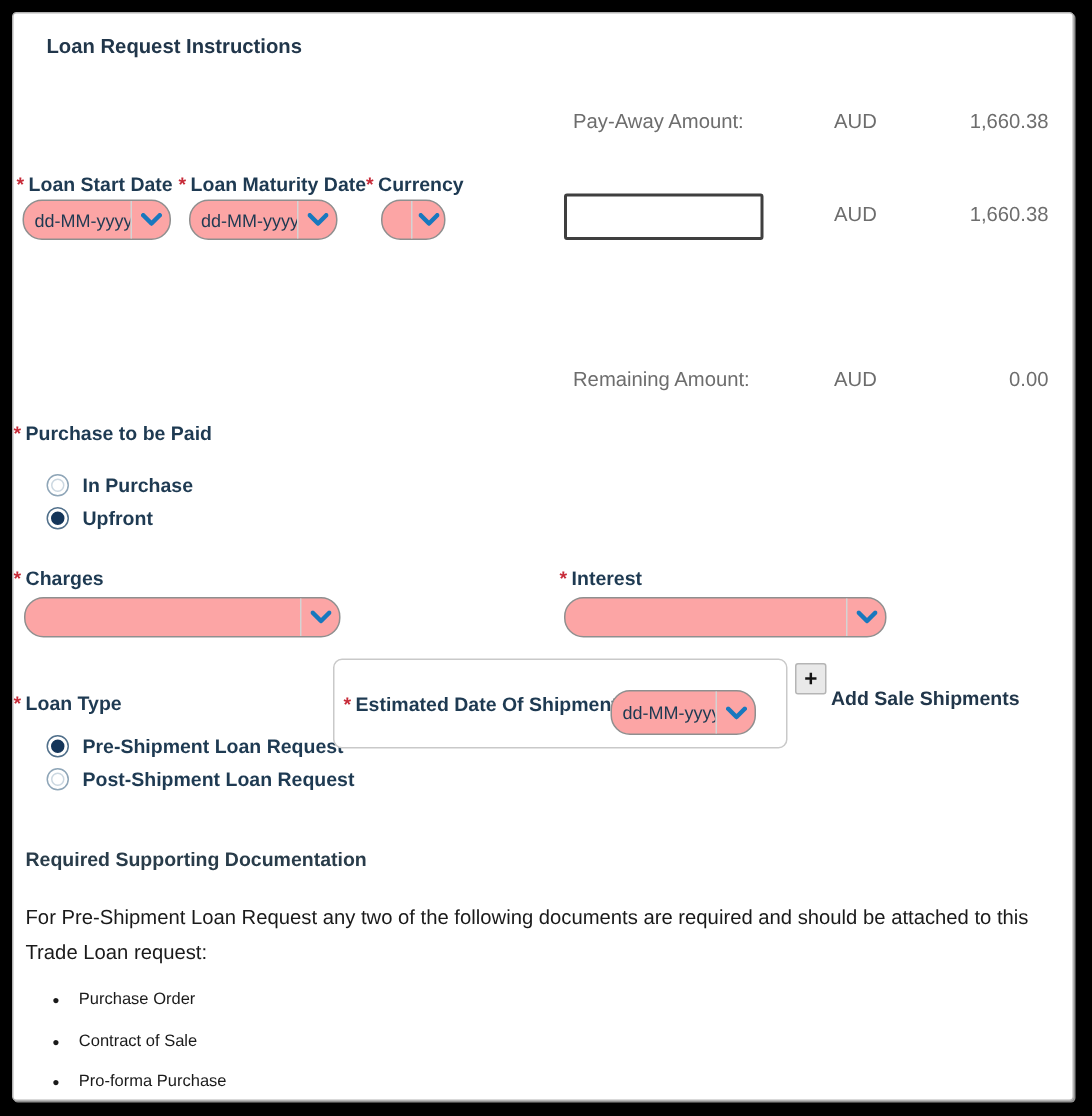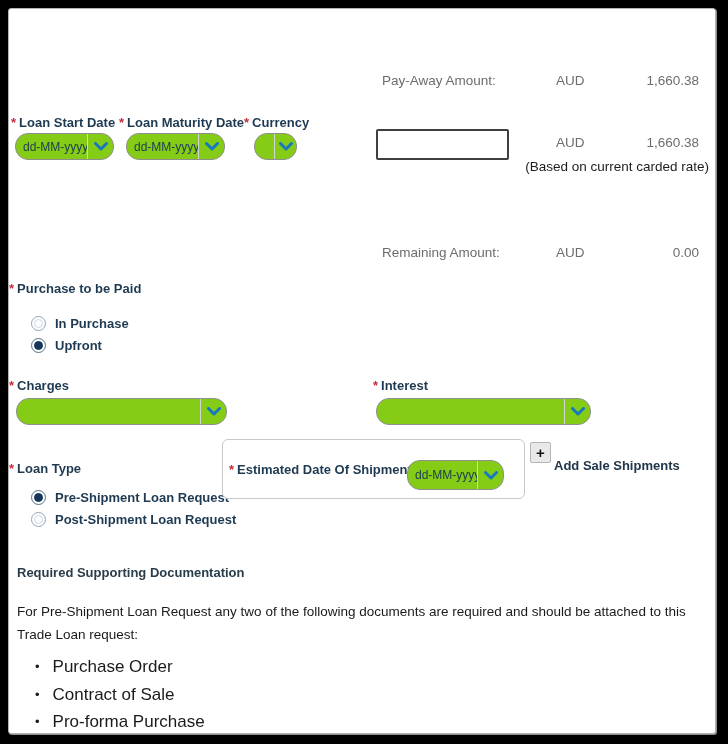--- a/index.html
+++ b/index.html
@@ -6,21 +6,21 @@
   body{width:728px;height:744px;position:relative;font-family:"Liberation Sans",sans-serif;-webkit-font-smoothing:antialiased;}
   .panel{position:absolute;left:8px;top:8px;width:706px;height:724px;background:#fff;
          border:1px solid #b3b3b3;border-radius:3px;box-shadow:1px 1px 0 #8f8f8f;overflow:hidden;}
   .abs{position:absolute;}
   .title{font-size:13.5px;font-weight:bold;color:#21364a;}
   .gray{font-size:13.5px;color:#6d6d6d;}
   .dark{font-size:13.5px;color:#1c1c1c;}
   .flabel{font-size:13px;font-weight:bold;color:#1e3a52;white-space:nowrap;}
   .flabel-black{font-size:13px;font-weight:bold;color:#141414;white-space:nowrap;}
   .req{color:#c72a38;font-weight:bold;margin-right:3px;font-size:13px;}
-  .select{position:absolute;height:27px;background:#84cc16;border:1px solid #8f8f8f;border-radius:13px;
+  .select{position:absolute;height:27px;background:#fca5a5;border:1px solid #8f8f8f;border-radius:13px;
           display:flex;align-items:stretch;box-sizing:border-box;cursor:pointer;}
   .sel-val{flex:1;display:flex;align-items:center;padding-left:7px;font-size:12px;color:#1e3a52;overflow:hidden;white-space:nowrap;}
   .chev{width:25px;border-left:1px solid #d4d4d4;display:flex;align-items:center;justify-content:center;flex:none;}
   .chev.narrow{width:21px;}
   .text-input{position:absolute;background:#fff;border:2px solid #3f3f3f;border-radius:2px;box-sizing:border-box;
               font-size:13px;color:#1c1c1c;padding:0 6px;outline:none;font-family:"Liberation Sans",sans-serif;}
   .radio-row{position:absolute;display:flex;align-items:center;gap:9px;cursor:pointer;}
   .radio{width:13px;height:13px;border-radius:50%;background:#fff;border:1px solid #8fa6b8;flex:none;
          display:flex;align-items:center;justify-content:center;box-sizing:content-box;}
   .radio::after{content:"";width:7px;height:7px;border-radius:50%;background:#fff;border:1px solid #ccd8e1;}
@@ -28,27 +28,28 @@
   .radio.selected::after{background:#15365a;border-color:#15365a;}
   .radio-label{font-size:13px;font-weight:bold;color:#1e3a52;white-space:nowrap;}
   .groupbox{position:absolute;border:1px solid #c9c9c9;border-radius:6px;background:#fff;}
   .plus-btn{position:absolute;width:21px;height:21px;background:#e9e9e9;border:1px solid #b5b5b5;border-radius:2px;
             display:flex;align-items:center;justify-content:center;font-size:15px;font-weight:bold;color:#141414;
             cursor:pointer;box-sizing:border-box;line-height:1;}
   .doc-title{font-size:13px;font-weight:bold;color:#293c4a;}
   .para{font-size:13.5px;color:#1a1a1a;line-height:23px;}
   .bullet-item{position:absolute;display:flex;align-items:flex-start;gap:13px;}
   .bullet-dot{font-size:13px;color:#1a1a1a;line-height:15px;}
-  .bullet-text{font-size:17px;color:#1a1a1a;line-height:15px;white-space:nowrap;}
+  .bullet-text{font-size:11px;color:#1a1a1a;line-height:15px;white-space:nowrap;}
 </style>
 </head>
 <body>
 
 <div class="panel">
 
+  <div class="abs title" style="left:22px;top:14px">Loan Request Instructions</div>
 
   <span class="abs gray" style="left:373px;top:64px">Pay-Away Amount:</span>
   <span class="abs gray" style="left:547px;top:64px">AUD</span>
   <span class="abs gray" style="right:16px;top:64px">1,660.38</span>
 
   <div class="abs flabel" style="left:2px;top:106px">
     <span class="req">*</span><span>Loan Start Date</span>
   </div>
   <div class="abs flabel" style="left:110px;top:106px">
     <span class="req">*</span><span>Loan Maturity Date</span>
@@ -78,21 +79,20 @@
     <span class="chev narrow">
       <svg width="14" height="9" viewBox="0 0 14 9">
           <path d="M1.5 1.5 L7 7 L12.5 1.5" stroke="#1878be" stroke-width="3" fill="none" stroke-linecap="round" stroke-linejoin="round"></path>
         </svg>
     </span>
   </div>
 
   <input class="text-input" style="left: 367px; top: 120px; width: 133px; height: 31px;" value="">
   <span class="abs gray" style="left:547px;top:126px">AUD</span>
   <span class="abs gray" style="right:16px;top:126px">1,660.38</span>
-  <span class="abs dark" style="right:6px;top:150px">(Based on current carded rate)</span>
 
   <span class="abs gray" style="left:373px;top:236px">Remaining Amount:</span>
   <span class="abs gray" style="left:547px;top:236px">AUD</span>
   <span class="abs gray" style="right:16px;top:236px">0.00</span>
 
   <div class="abs flabel" style="left:0px;top:272px">
     <span class="req">*</span><span>Purchase to be Paid</span>
   </div>
   <div class="radio-row" style="left:22px;top:307px">
     <span class="radio"></span>

